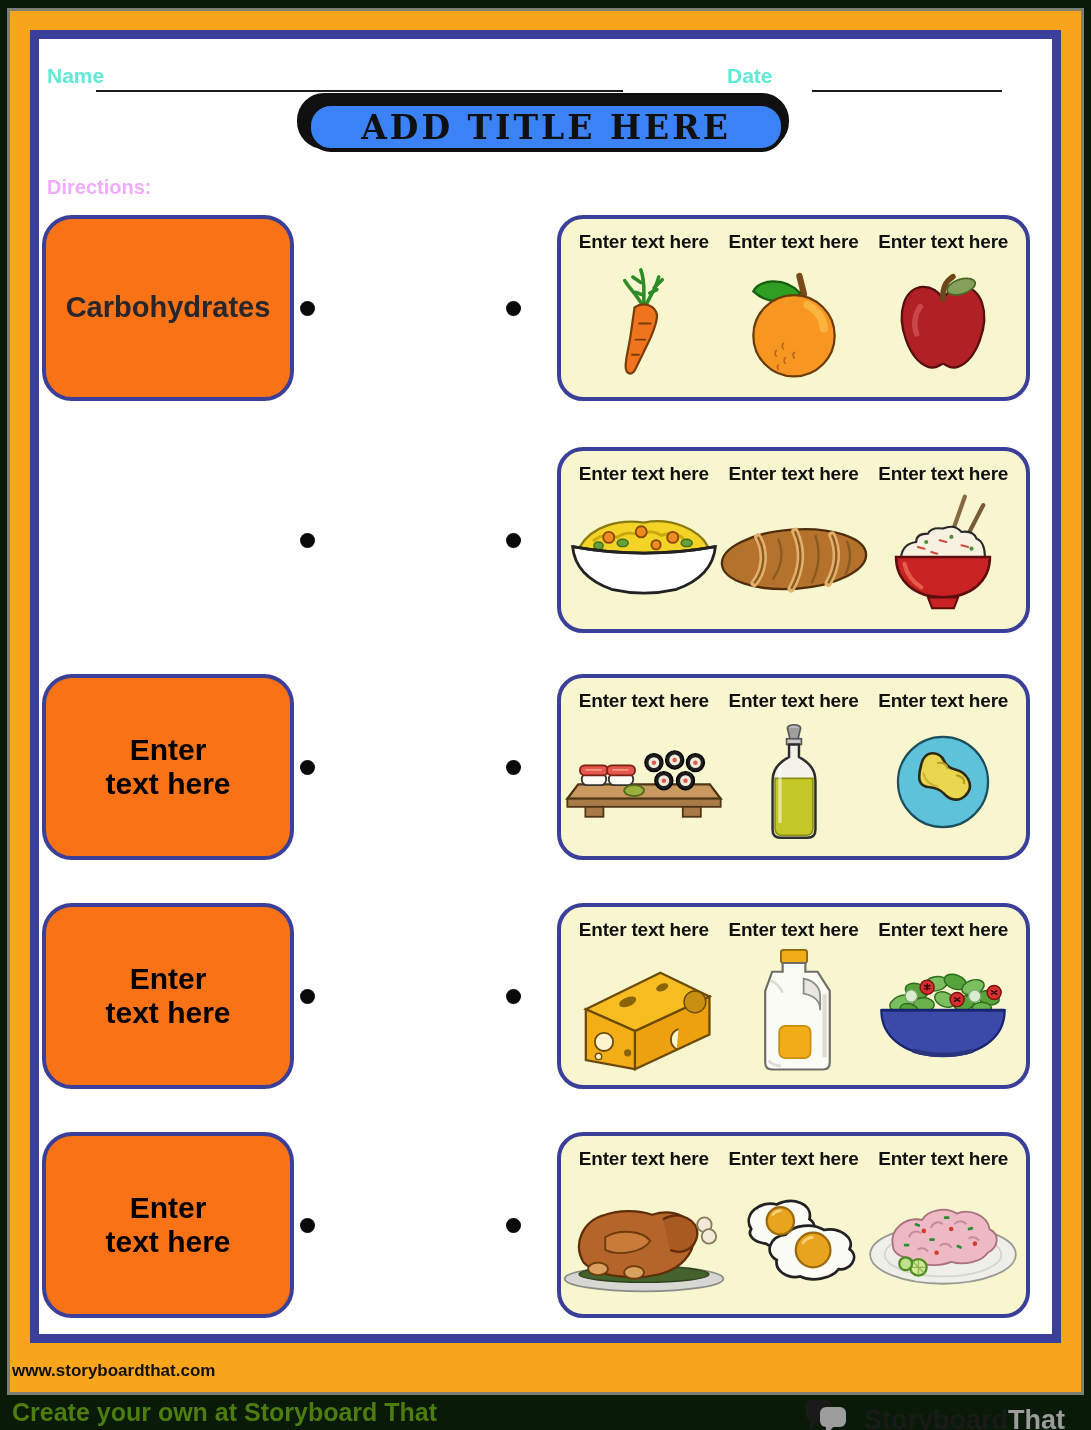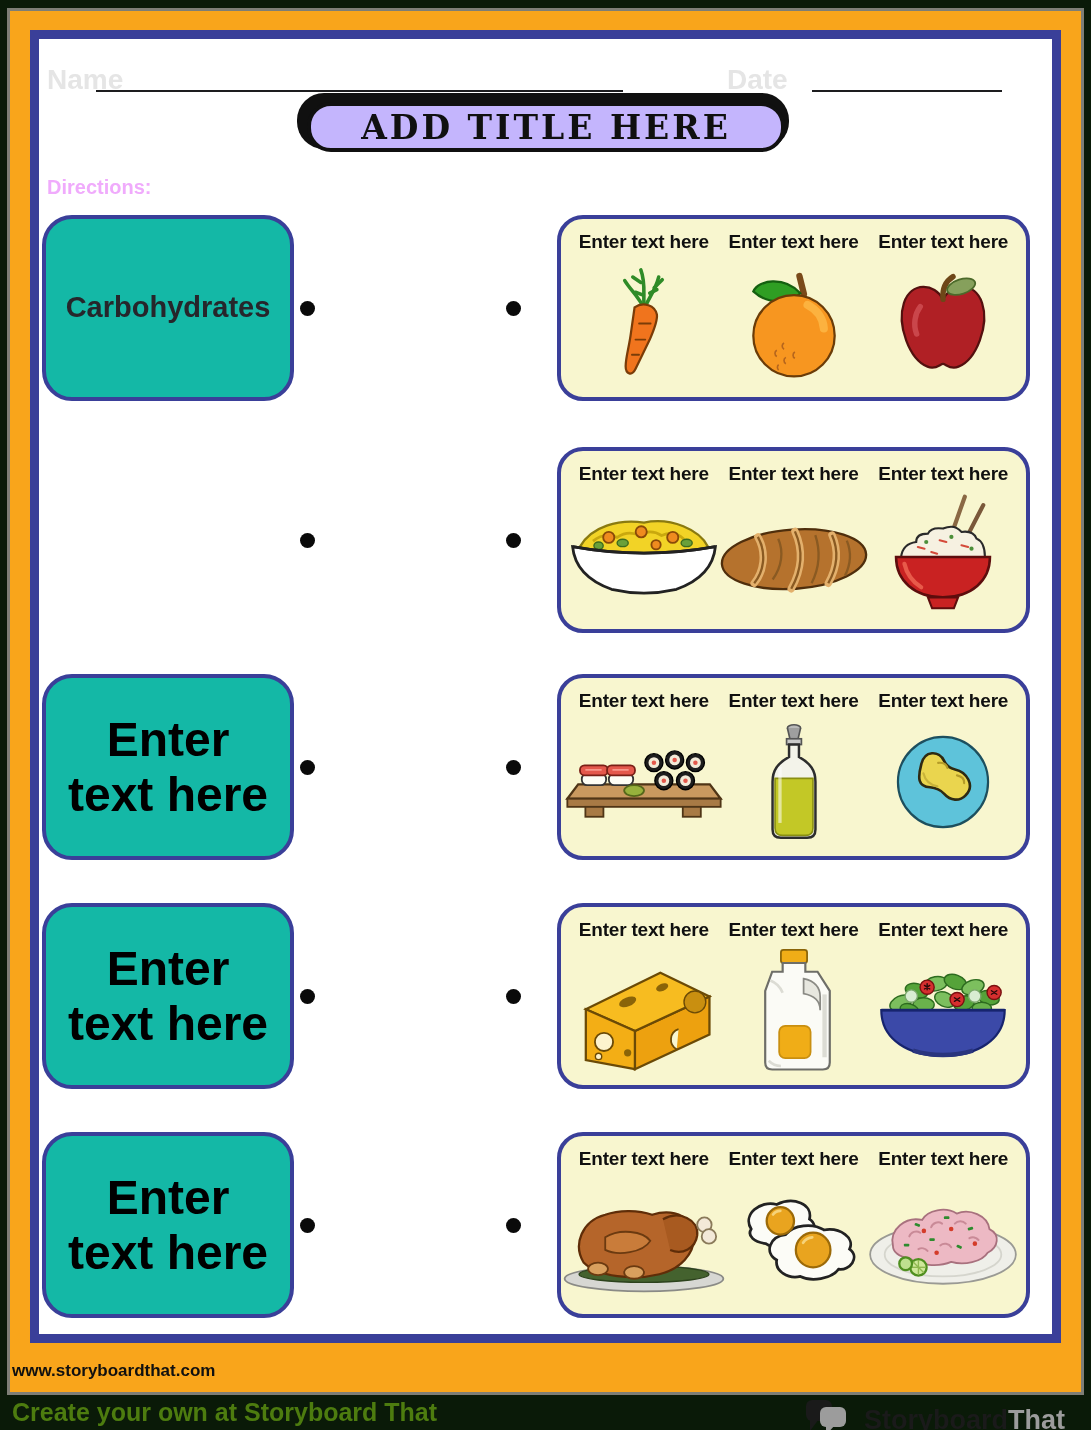--- a/index.html
+++ b/index.html
@@ -5,40 +5,40 @@
   html,body{margin:0;padding:0}
   body{width:1091px;height:1430px;position:relative;background:#0a1a08;
        font-family:"Liberation Sans",sans-serif;overflow:hidden}
   .abs{position:absolute}
   
   .frame{left:10px;top:11px;width:1071px;height:1381px;background:#f9a51b;
          box-shadow:0 0 0 3px #7e7e76}
   .paper{left:30px;top:30px;width:1031px;height:1313px;background:#ffffff;
          border:9px solid #3a3f99;box-sizing:border-box}
   
-  .hdr-label{font-size:28px;font-weight:bold;color:#e5e5e5}
+  .hdr-label{font-size:21px;font-weight:bold;color:#5eead4}
   .write-line{border-top:2px solid #1d1d1f;height:0}
   .title-wrap{left:307px;top:102px;width:478px;height:50px}
   .title-shadow{position:absolute;left:-10px;top:-9px;width:calc(100% + 14px);
         height:calc(100% + 6px);background:#101010;border-radius:27px}
-  .title-box{position:absolute;inset:0;background:#c4b5fd;border:4px solid #101010;
+  .title-box{position:absolute;inset:0;background:#3b82f6;border:4px solid #101010;
         border-radius:24px;display:flex;align-items:center;justify-content:center}
   .title-text{font-family:"DejaVu Serif",serif;font-weight:bold;font-size:33px;
         letter-spacing:3px;color:#101010}
   .directions{left:47px;top:176px;font-size:20px;font-weight:bold;color:#f0abfc}
   
   .row{position:absolute;left:0;width:1091px;height:186px}
   .left-box{position:absolute;left:42px;top:0;width:252px;height:186px;
-        background:#14b8a6;border:4px solid #3a3f99;border-radius:30px;
+        background:#f97316;border:4px solid #3a3f99;border-radius:30px;
         box-sizing:border-box;display:flex;align-items:center;justify-content:center;
         text-align:center}
   .left-label{font-weight:bold;color:#26262b;white-space:pre-line;line-height:1.15}
   .fs-carb{font-size:29px}
   .fs-prot{font-size:36px}
-  .fs-enter{font-size:48px;color:#000}
+  .fs-enter{font-size:30px;color:#000}
   .dot{position:absolute;top:86px;width:15px;height:15px;border-radius:50%;background:#0a0a0a}
   .dot-l{left:300px}.dot-r{left:506px}
   .right-box{position:absolute;left:557px;top:0;width:473px;height:186px;
         background:#f8f6cf;border:4px solid #3a3f99;border-radius:26px;
         box-sizing:border-box;display:flex;padding:12px 8px 6px}
   .cell{flex:1;display:flex;flex-direction:column;align-items:center;min-width:0}
   .cell-label{font-size:19px;font-weight:bold;color:#101010;letter-spacing:-0.2px;white-space:nowrap}
   .food-icon{flex:1;display:flex;align-items:center;justify-content:center;margin-top:2px}
   
   .footer-url{left:12px;top:1361px;font-size:17px;font-weight:bold;color:#101010}

